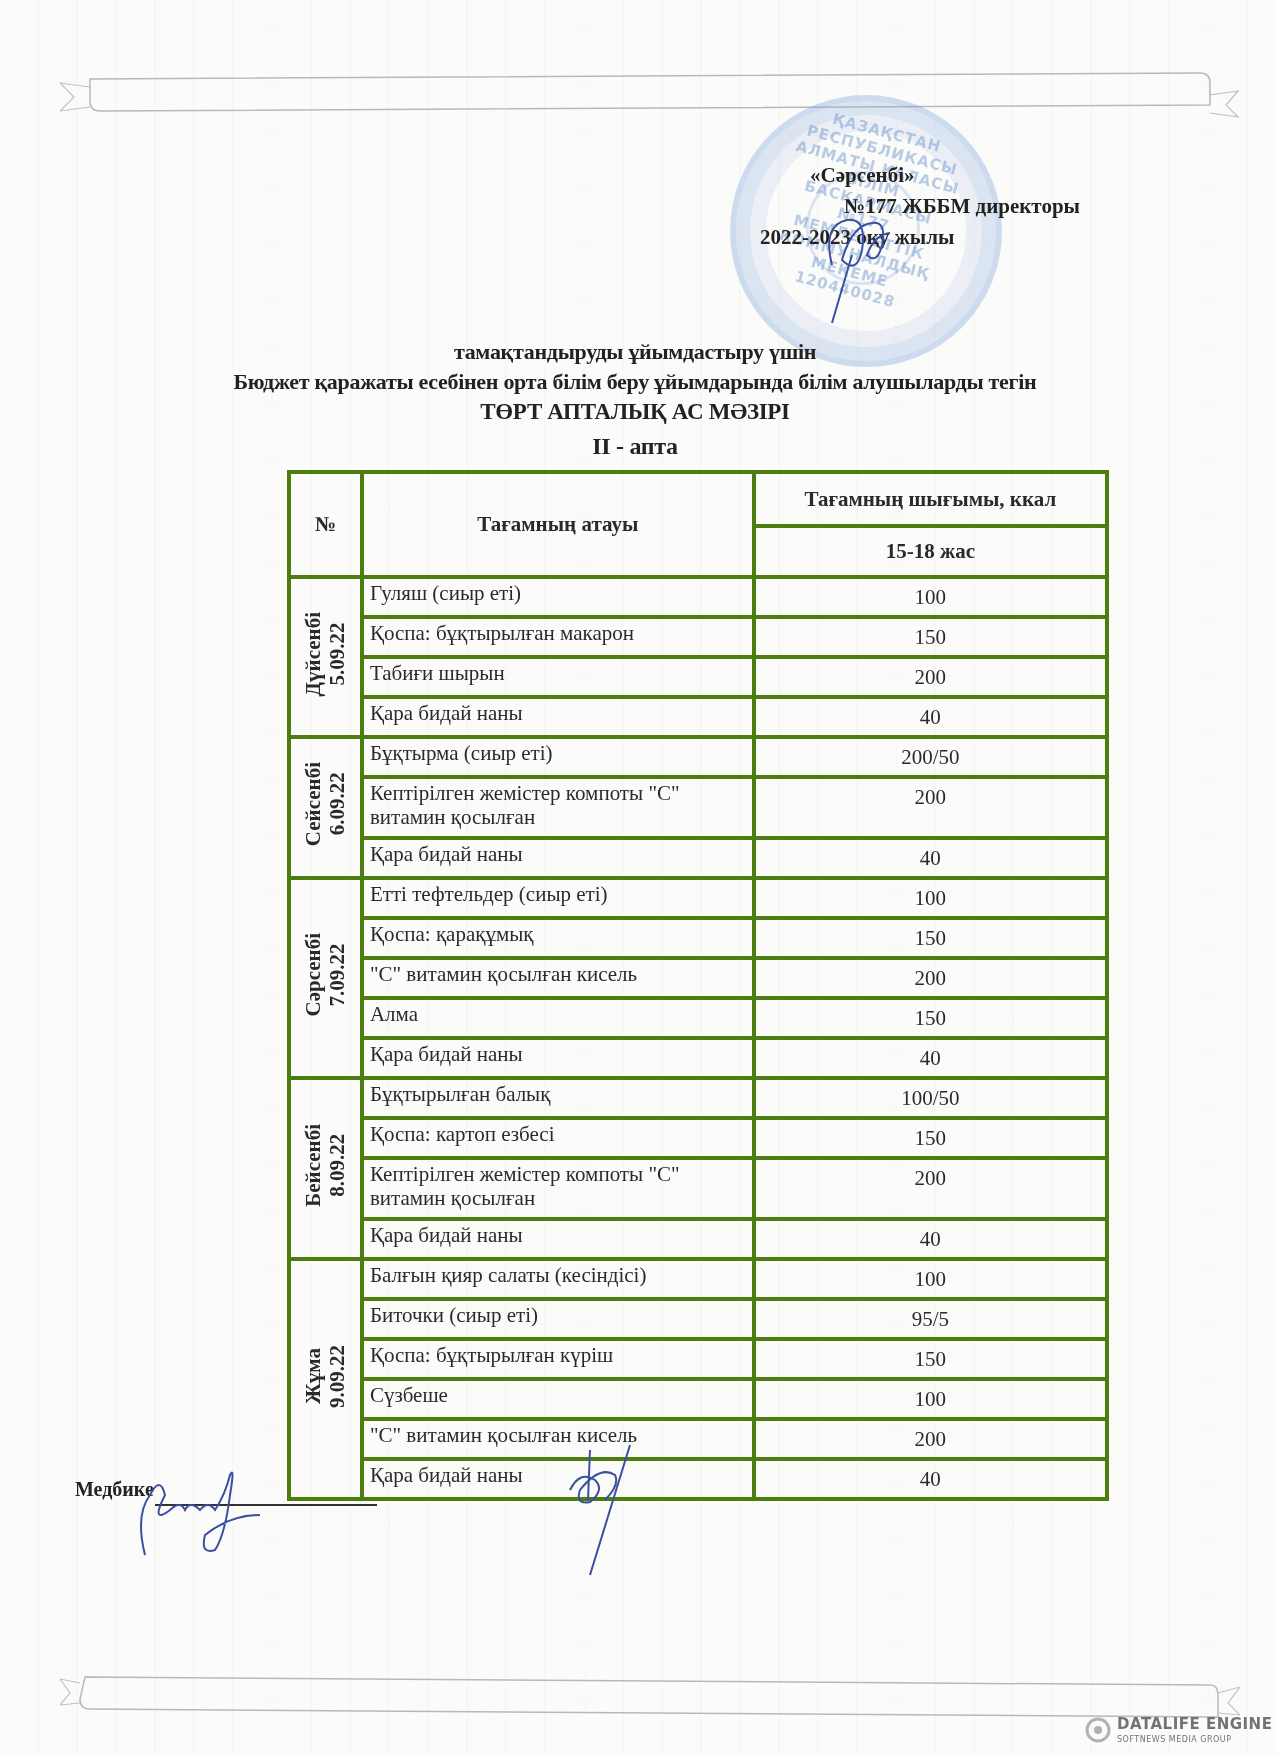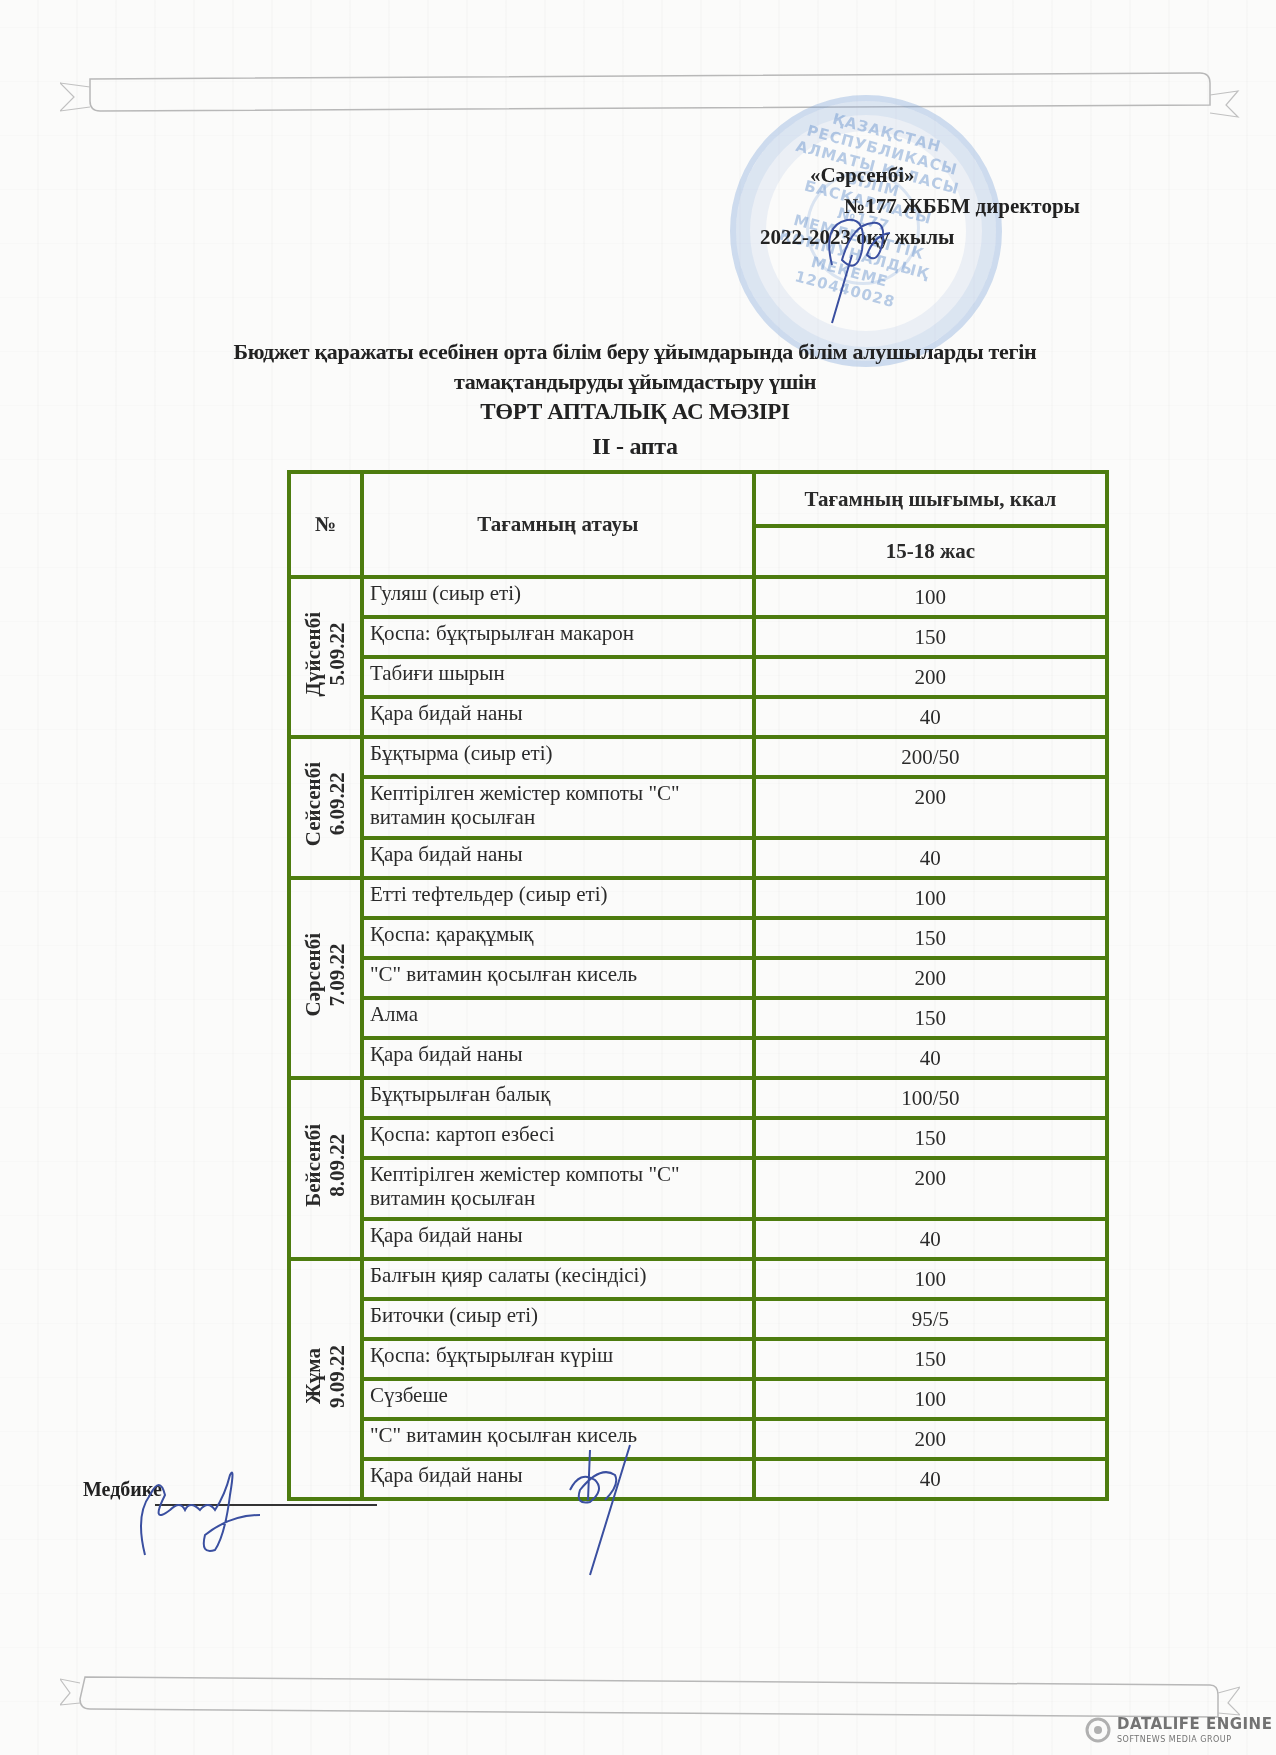--- a/index.html
+++ b/index.html
@@ -88,21 +88,21 @@
 
     .footer {
       position: absolute; left: 75px; top: 1448px; width: 800px;
       font-family: "Liberation Serif", serif; font-weight: bold; font-size: 20px;
     }
     .footer .row1 { position: relative; height: 40px; }
     .footer .row1 .label { position: absolute; left: 0; top: 20px; }
     .footer .row1 .value { position: absolute; left: 212px; top: 20px; }
     .footer .row1 .sign-line { position: absolute; left: 440px; top: 46px; width: 200px; border-bottom: 2px solid #333; }
     .footer .row2 { position: relative; height: 60px; }
-    .footer .row2 .label { position: absolute; left: 8px; top: 30px; text-align: center; }
+    .footer .row2 .label { position: absolute; left: 0; top: 30px; text-align: center; }
     .footer .row2 .sign-line { position: absolute; left: 80px; top: 56px; width: 222px; border-bottom: 2px solid #333; }
     .sig-manager { position: absolute; left: 550px; top: 1430px; width: 120px; height: 150px; }
     .sig-nurse { position: absolute; left: 130px; top: 1455px; width: 170px; height: 110px; }
 
     .watermark {
       position: absolute; left: 1085px; top: 1713px; width: 190px; height: 40px;
       font-family: "DejaVu Sans", sans-serif; color: #737373;
     }
     .watermark .logo { position: absolute; left: 0; top: 4px; width: 26px; height: 26px; }
     .watermark .brand { position: absolute; left: 32px; top: 2px; font-size: 15px; font-weight: bold; letter-spacing: 0.5px; }
@@ -127,22 +127,22 @@
 <div class="approval">
   <div class="line1">«Сәрсенбі»</div>
   <div class="line2">№177 ЖББМ директоры</div>
   <div class="line4">2022-2023 оқу жылы</div>
 </div>
 <svg class="director-signature" viewBox="0 0 90 120">
   <path d="M20 60 Q10 20 35 15 Q55 12 50 45 Q45 70 30 55 Q40 20 60 18 Q75 16 70 40 Q65 60 55 50 Q62 30 78 28 M40 50 L20 118" fill="none" stroke="#3a4fa0" stroke-width="2"></path>
 </svg>
 
 <div class="heading">
+  <div>тамақтандыруды ұйымдастыру үшін</div>
   <div>Бюджет қаражаты есебінен орта білім беру ұйымдарында білім алушыларды тегін</div>
-  <div>тамақтандыруды ұйымдастыру үшін</div>
   <div class="title-main">ТӨРТ АПТАЛЫҚ АС МӘЗІРІ</div>
   <div class="week">II - апта</div>
 </div>
 
 <table class="menu">
   <colgroup>
       <col class="col-no">
       <col class="col-name">
       <col class="col-val">
     </colgroup>

